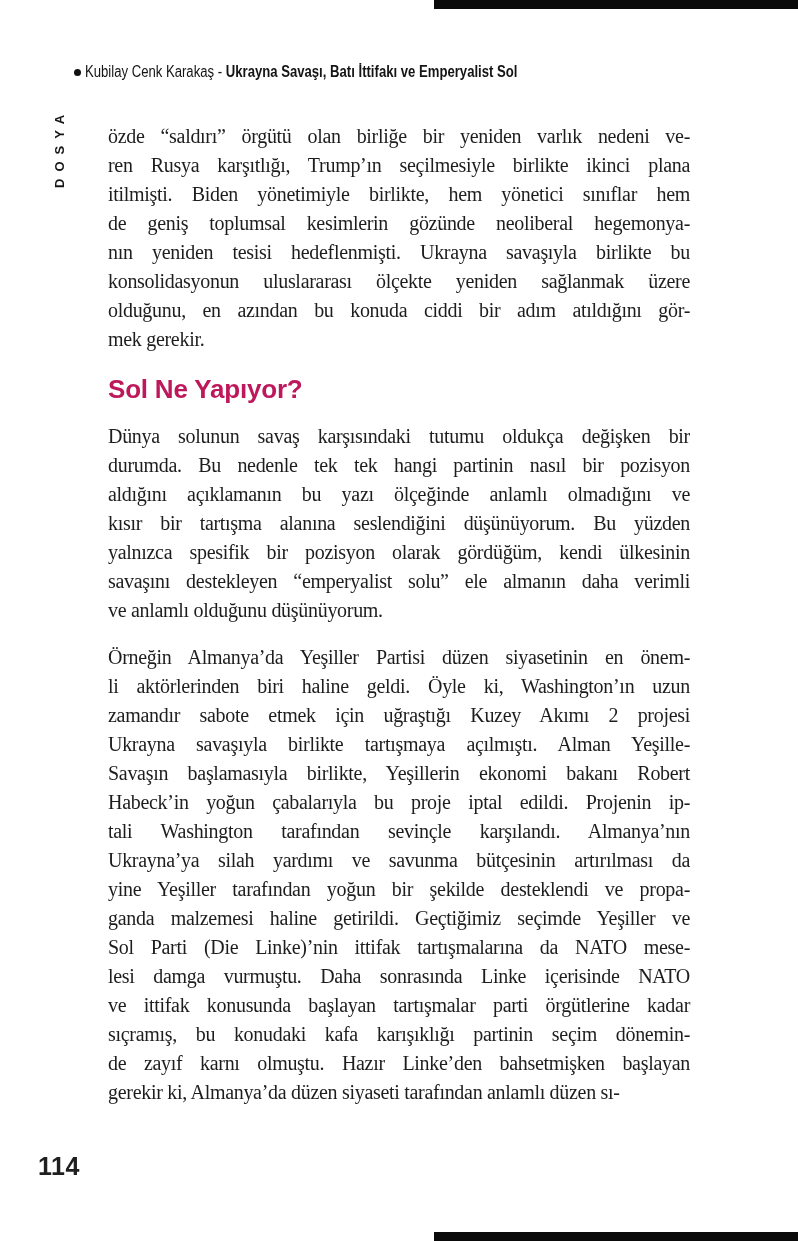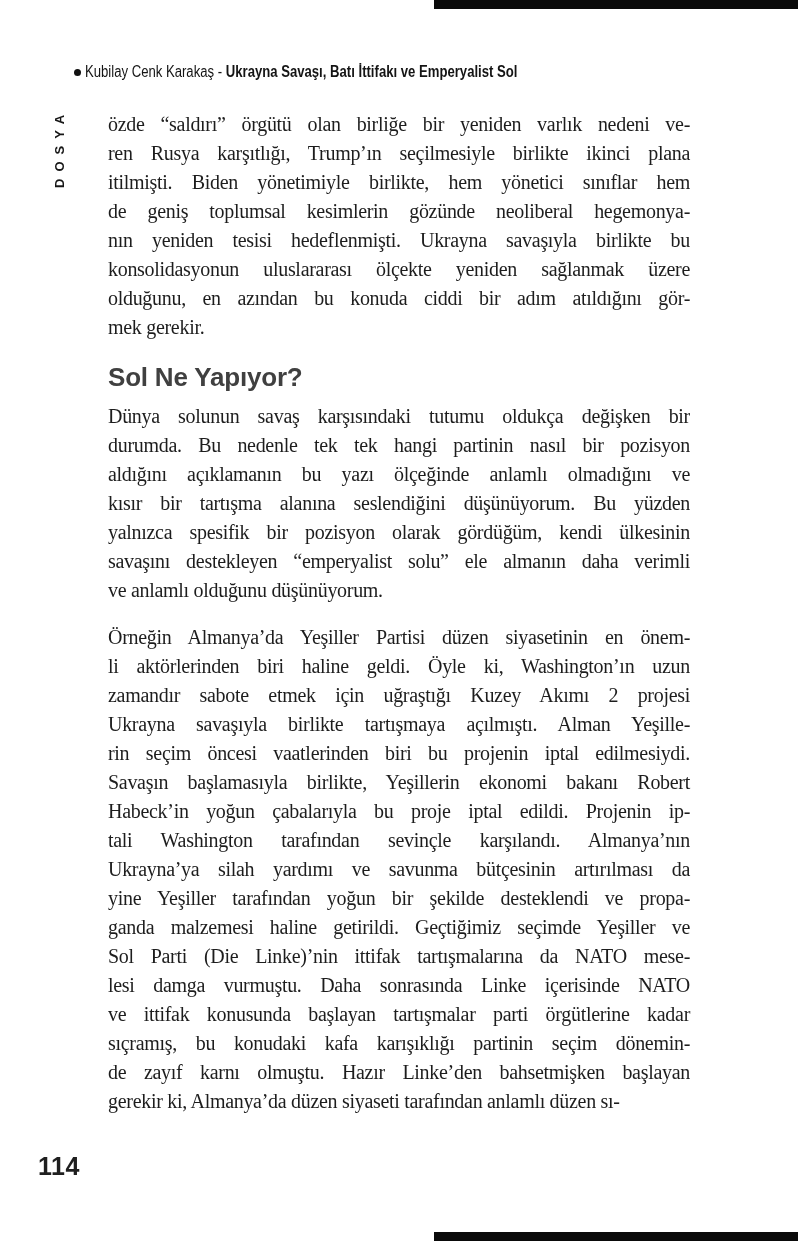--- a/index.html
+++ b/index.html
@@ -72,38 +72,38 @@
   }
   .rh-title { font-weight: 800; }
 
   
   .body-text {
     position: absolute;
     left: 108px;
     top: 106px;
     width: 582px;
   }
-  .para { margin: 4px 0 18px 0; }
+  .para { margin: 16px 0 18px 0; }
   .pline {
     font-size: 20px;
     line-height: 29px;
     letter-spacing: -0.3px;
     text-align: justify;
     text-align-last: justify;
     color: #1d1d1d;
   }
   .pline.last { text-align-last: auto; }
   .sec-heading {
     margin: 18px 0 8px 0;
     font-family: "Liberation Sans", sans-serif;
     font-weight: 600;
     font-size: 26px;
     line-height: 34px;
     letter-spacing: -0.2px;
-    color: #404040;
+    color: #be185d;
   }
 
   .pageno {
     position: absolute;
     left: 38px;
     top: 1152px;
     font-family: "Liberation Sans", sans-serif;
     font-weight: 700;
     font-size: 25px;
     letter-spacing: 0.5px;
@@ -150,21 +150,20 @@
         <div class="pline">kısır bir tartışma alanına seslendiğini düşünüyorum. Bu yüzden</div>
         <div class="pline">yalnızca spesifik bir pozisyon olarak gördüğüm, kendi ülkesinin</div>
         <div class="pline">savaşını destekleyen “emperyalist solu” ele almanın daha verimli</div>
         <div class="pline last">ve anlamlı olduğunu düşünüyorum.</div>
       </div>
     <div class="para">
         <div class="pline">Örneğin Almanya’da Yeşiller Partisi düzen siyasetinin en önem-</div>
         <div class="pline">li aktörlerinden biri haline geldi. Öyle ki, Washington’ın uzun</div>
         <div class="pline">zamandır sabote etmek için uğraştığı Kuzey Akımı 2 projesi</div>
         <div class="pline">Ukrayna savaşıyla birlikte tartışmaya açılmıştı. Alman Yeşille-</div>
-        <div class="pline">rin seçim öncesi vaatlerinden biri bu projenin iptal edilmesiydi.</div>
         <div class="pline">Savaşın başlamasıyla birlikte, Yeşillerin ekonomi bakanı Robert</div>
         <div class="pline">Habeck’in yoğun çabalarıyla bu proje iptal edildi. Projenin ip-</div>
         <div class="pline">tali Washington tarafından sevinçle karşılandı. Almanya’nın</div>
         <div class="pline">Ukrayna’ya silah yardımı ve savunma bütçesinin artırılması da</div>
         <div class="pline">yine Yeşiller tarafından yoğun bir şekilde desteklendi ve propa-</div>
         <div class="pline">ganda malzemesi haline getirildi. Geçtiğimiz seçimde Yeşiller ve</div>
         <div class="pline">Sol Parti (Die Linke)’nin ittifak tartışmalarına da NATO mese-</div>
         <div class="pline">lesi damga vurmuştu. Daha sonrasında Linke içerisinde NATO</div>
         <div class="pline">ve ittifak konusunda başlayan tartışmalar parti örgütlerine kadar</div>
         <div class="pline">sıçramış, bu konudaki kafa karışıklığı partinin seçim dönemin-</div>

